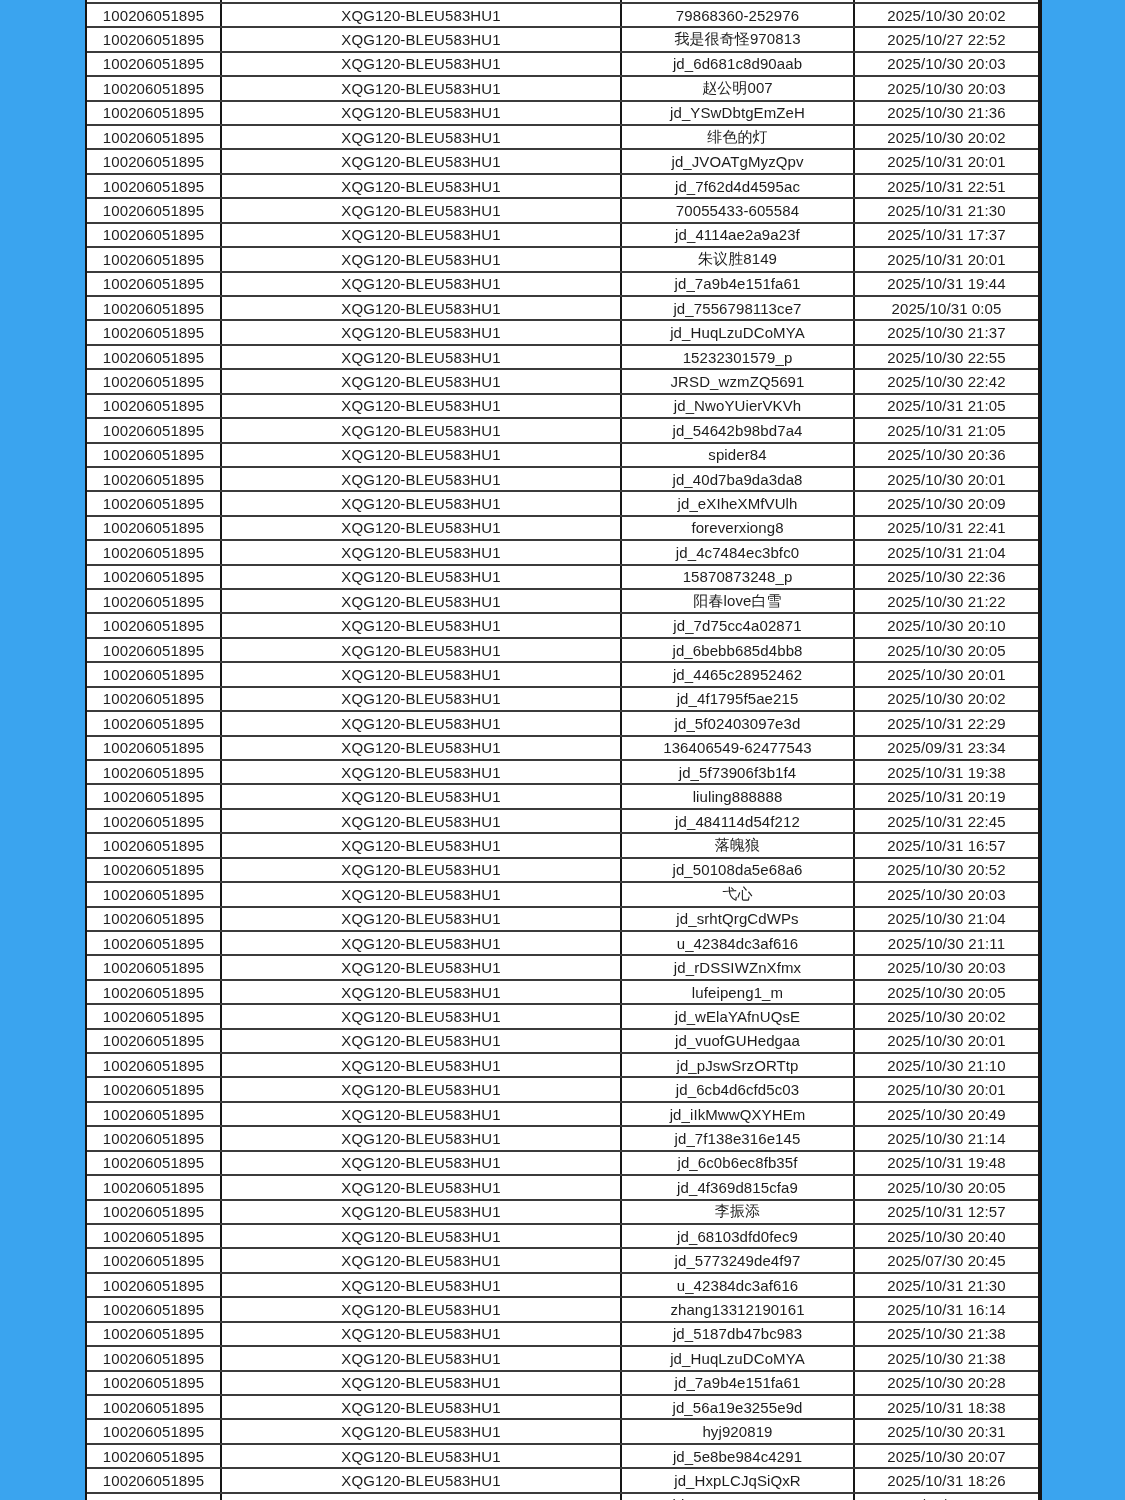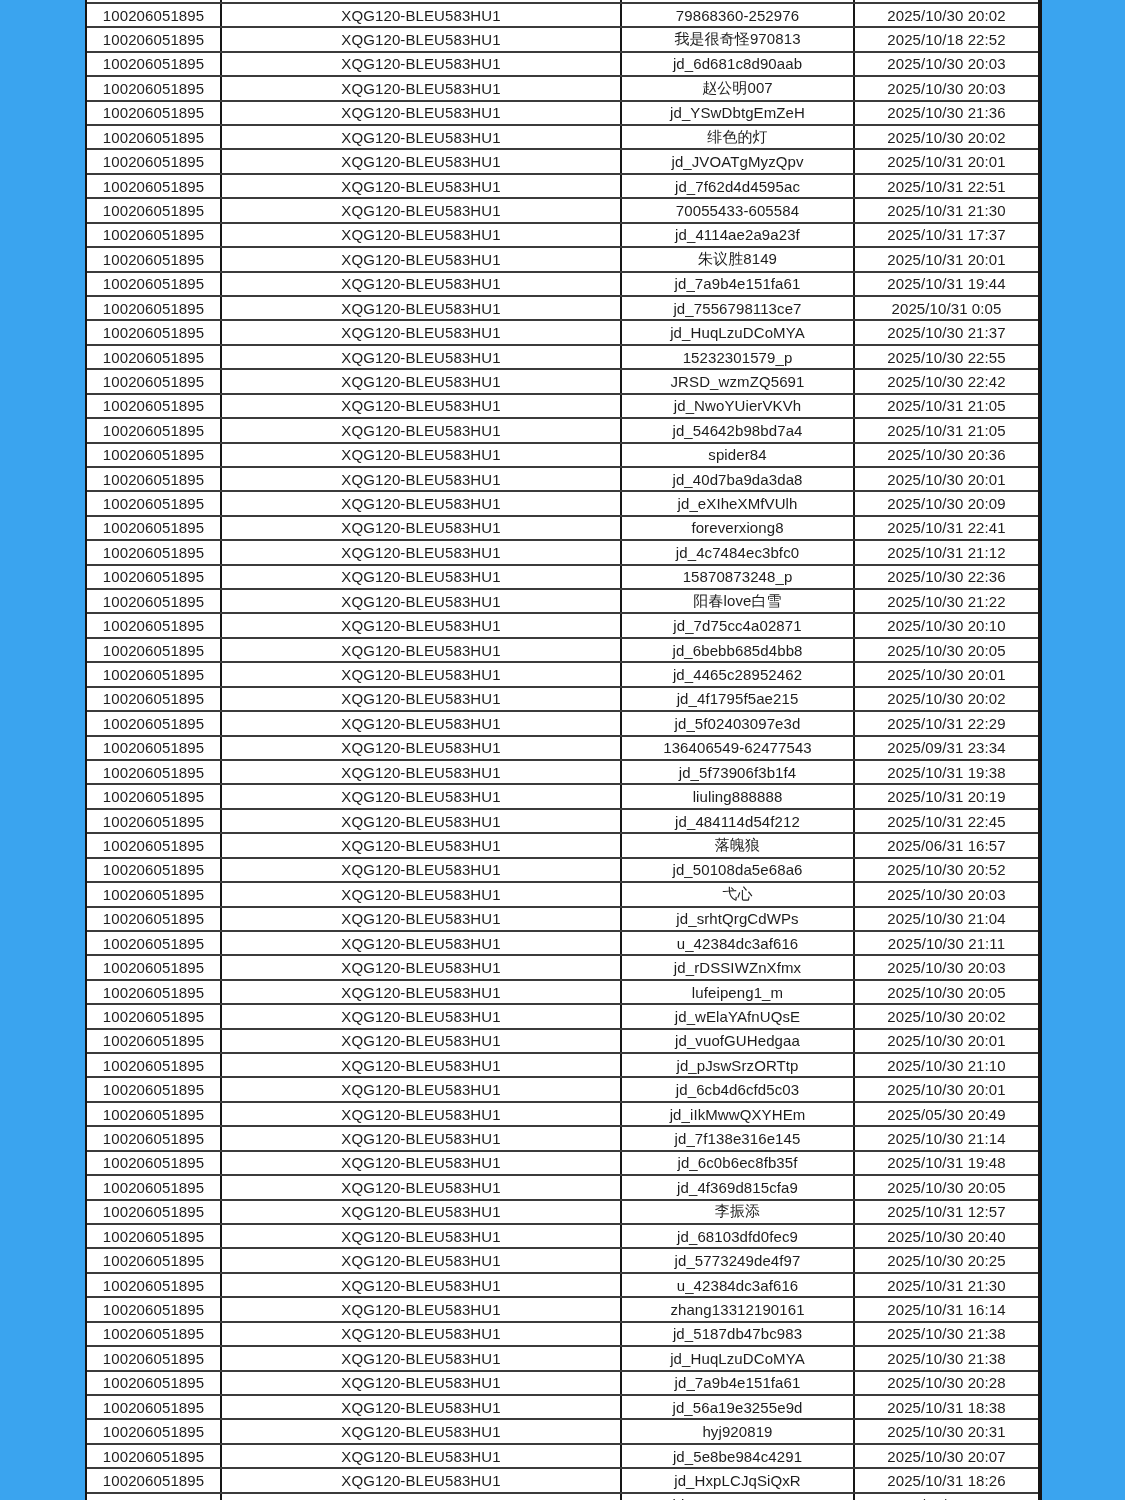--- a/index.html
+++ b/index.html
@@ -61,21 +61,21 @@
     <div class="cell c0">100206051895</div>
     <div class="cell c1">XQG120-BLEU583HU1</div>
     <div class="cell c2">79868360-252976</div>
     <div class="cell c3">2025/10/30 20:02</div>
   </div>
 
   <div class="row">
     <div class="cell c0">100206051895</div>
     <div class="cell c1">XQG120-BLEU583HU1</div>
     <div class="cell c2">我是很奇怪970813</div>
-    <div class="cell c3">2025/10/18 22:52</div>
+    <div class="cell c3">2025/10/27 22:52</div>
   </div>
 
   <div class="row">
     <div class="cell c0">100206051895</div>
     <div class="cell c1">XQG120-BLEU583HU1</div>
     <div class="cell c2">jd_6d681c8d90aab</div>
     <div class="cell c3">2025/10/30 20:03</div>
   </div>
 
   <div class="row">
@@ -208,21 +208,21 @@
     <div class="cell c0">100206051895</div>
     <div class="cell c1">XQG120-BLEU583HU1</div>
     <div class="cell c2">foreverxiong8</div>
     <div class="cell c3">2025/10/31 22:41</div>
   </div>
 
   <div class="row">
     <div class="cell c0">100206051895</div>
     <div class="cell c1">XQG120-BLEU583HU1</div>
     <div class="cell c2">jd_4c7484ec3bfc0</div>
-    <div class="cell c3">2025/10/31 21:12</div>
+    <div class="cell c3">2025/10/31 21:04</div>
   </div>
 
   <div class="row">
     <div class="cell c0">100206051895</div>
     <div class="cell c1">XQG120-BLEU583HU1</div>
     <div class="cell c2">15870873248_p</div>
     <div class="cell c3">2025/10/30 22:36</div>
   </div>
 
   <div class="row">
@@ -292,21 +292,21 @@
     <div class="cell c0">100206051895</div>
     <div class="cell c1">XQG120-BLEU583HU1</div>
     <div class="cell c2">jd_484114d54f212</div>
     <div class="cell c3">2025/10/31 22:45</div>
   </div>
 
   <div class="row">
     <div class="cell c0">100206051895</div>
     <div class="cell c1">XQG120-BLEU583HU1</div>
     <div class="cell c2">落魄狼</div>
-    <div class="cell c3">2025/06/31 16:57</div>
+    <div class="cell c3">2025/10/31 16:57</div>
   </div>
 
   <div class="row">
     <div class="cell c0">100206051895</div>
     <div class="cell c1">XQG120-BLEU583HU1</div>
     <div class="cell c2">jd_50108da5e68a6</div>
     <div class="cell c3">2025/10/30 20:52</div>
   </div>
 
   <div class="row">
@@ -369,21 +369,21 @@
     <div class="cell c0">100206051895</div>
     <div class="cell c1">XQG120-BLEU583HU1</div>
     <div class="cell c2">jd_6cb4d6cfd5c03</div>
     <div class="cell c3">2025/10/30 20:01</div>
   </div>
 
   <div class="row">
     <div class="cell c0">100206051895</div>
     <div class="cell c1">XQG120-BLEU583HU1</div>
     <div class="cell c2">jd_iIkMwwQXYHEm</div>
-    <div class="cell c3">2025/05/30 20:49</div>
+    <div class="cell c3">2025/10/30 20:49</div>
   </div>
 
   <div class="row">
     <div class="cell c0">100206051895</div>
     <div class="cell c1">XQG120-BLEU583HU1</div>
     <div class="cell c2">jd_7f138e316e145</div>
     <div class="cell c3">2025/10/30 21:14</div>
   </div>
 
   <div class="row">
@@ -411,21 +411,21 @@
     <div class="cell c0">100206051895</div>
     <div class="cell c1">XQG120-BLEU583HU1</div>
     <div class="cell c2">jd_68103dfd0fec9</div>
     <div class="cell c3">2025/10/30 20:40</div>
   </div>
 
   <div class="row">
     <div class="cell c0">100206051895</div>
     <div class="cell c1">XQG120-BLEU583HU1</div>
     <div class="cell c2">jd_5773249de4f97</div>
-    <div class="cell c3">2025/10/30 20:25</div>
+    <div class="cell c3">2025/07/30 20:45</div>
   </div>
 
   <div class="row">
     <div class="cell c0">100206051895</div>
     <div class="cell c1">XQG120-BLEU583HU1</div>
     <div class="cell c2">u_42384dc3af616</div>
     <div class="cell c3">2025/10/31 21:30</div>
   </div>
 
   <div class="row">

